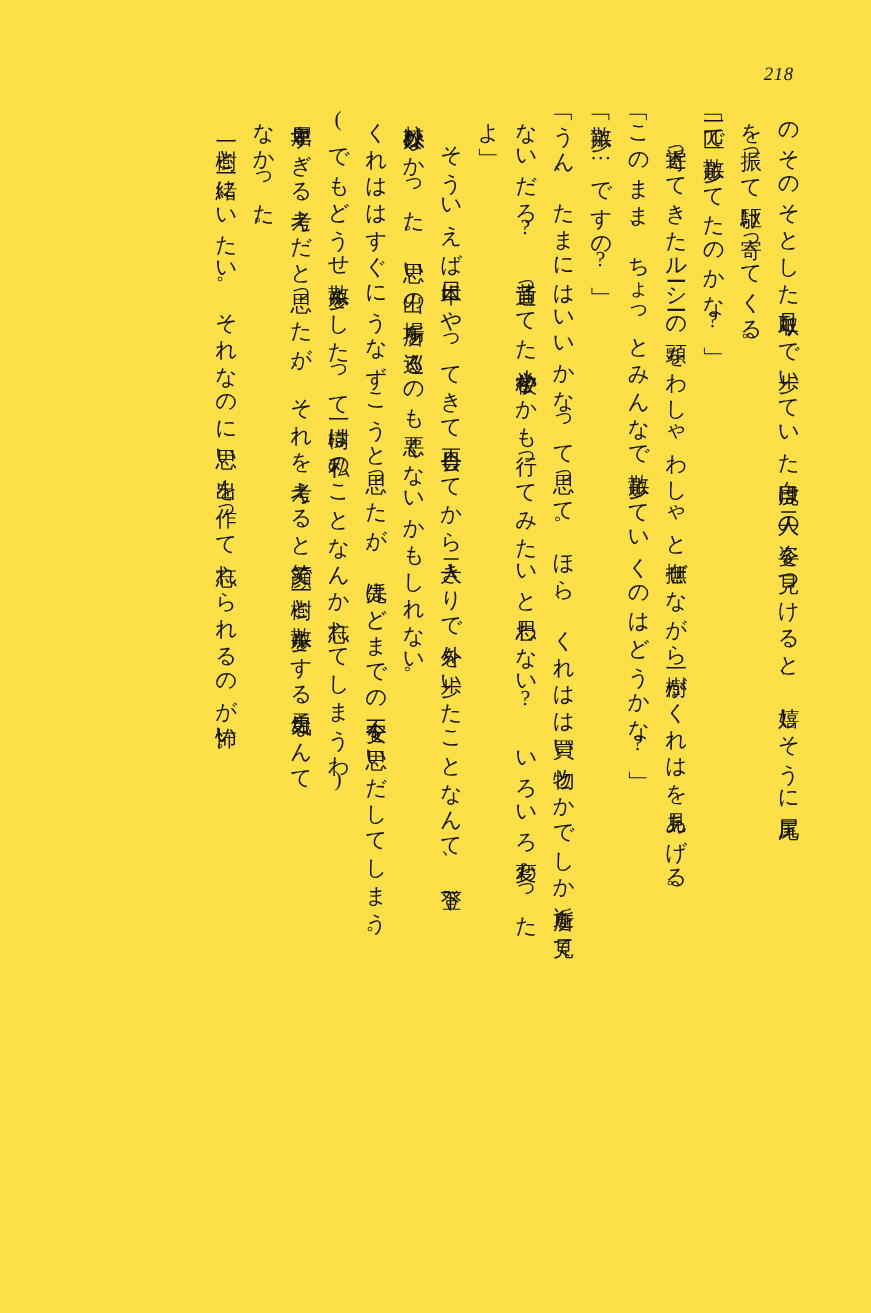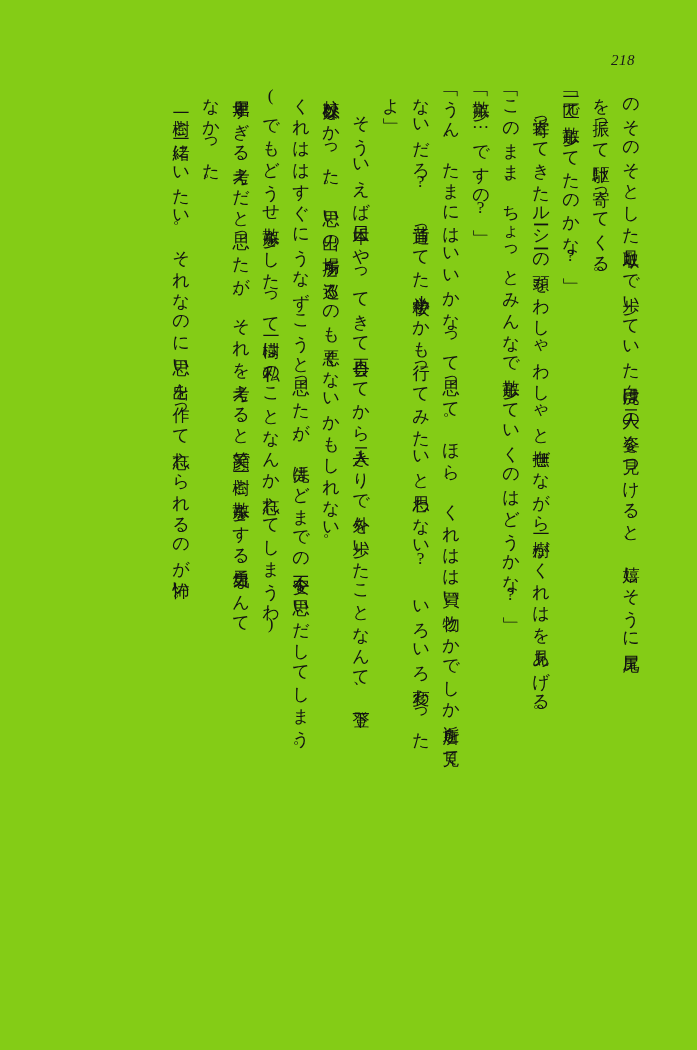--- a/index.html
+++ b/index.html
@@ -12,21 +12,21 @@
     height: 1050px;
     font-family: "Liberation Serif", "DejaVu Serif", serif;
     color: #111111;
     overflow: hidden;
     position: relative;
   }
   .page {
     position: relative;
     width: 697px;
     height: 1050px;
-    background: #84cc16;
+    background: #fde047;
     box-sizing: border-box;
   }
   .page-number {
     position: absolute;
     top: 52px;
     right: 62px;
     font-size: 15px;
     font-style: italic;
     font-family: "Liberation Serif", "DejaVu Serif", serif;
     color: #1a1a1a;

